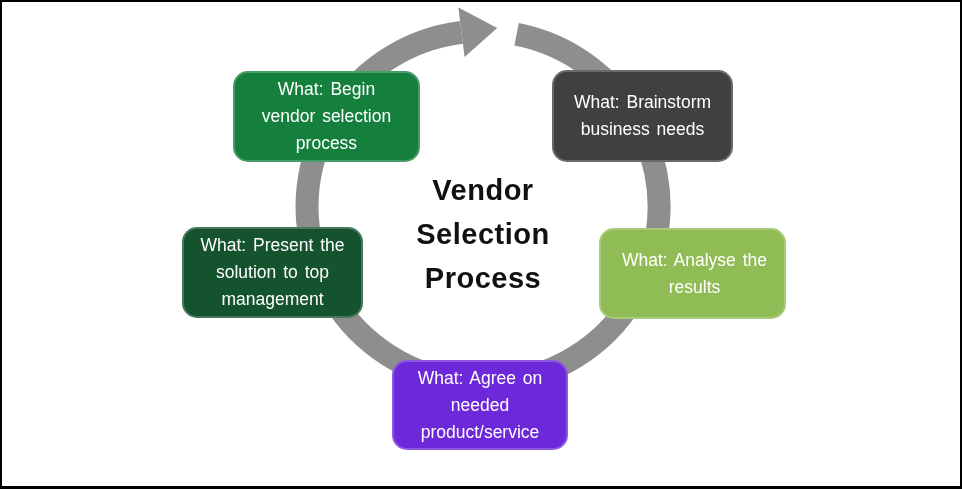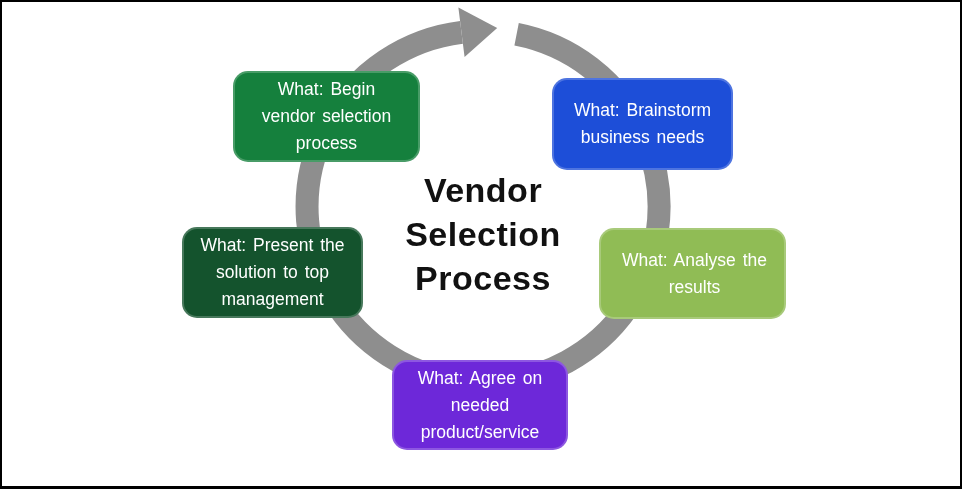--- a/index.html
+++ b/index.html
@@ -21,21 +21,21 @@
     left: 0; top: 0;
     width: 958px; height: 484px;
     z-index: 1;
   }
   .title {
     position: absolute;
     left: 361px; top: 166px;
     width: 240px;
     z-index: 2;
     text-align: center;
-    font-size: 34px;
+    font-size: 29px;
     font-weight: bold;
     color: #111111;
     line-height: 44px;
     letter-spacing: 0.5px;
   }
   .step {
     position: absolute;
     z-index: 3;
     display: flex;
     align-items: center;
@@ -64,21 +64,21 @@
     <path d="M 514.6 32.2 A 176 176 0 1 1 459.5 30.3" fill="none" stroke="#8E8E8E" stroke-width="23" style="stroke: rgb(142, 142, 142);"></path>
     <polygon points="495.2,25.9 456.4,5.5 462.6,55.1" fill="#8E8E8E" style="fill: rgb(142, 142, 142);"></polygon>
   </svg>
 
   <div class="title">Vendor<br>Selection<br>Process</div>
 
   <div class="step box-begin" style="background-color: #15803d;">
     <span>What: Begin<br>vendor selection<br>process</span>
   </div>
 
-  <div class="step box-brainstorm" style="background-color: #1d4ed8; margin-top: 8px;">
+  <div class="step box-brainstorm" style="background-color: #404040;">
     <span>What: Brainstorm<br>business needs</span>
   </div>
 
   <div class="step box-analyse" style="background-color: rgb(144, 188, 85);">
     <span>What: Analyse the<br>results</span>
   </div>
 
   <div class="step box-agree" style="background-color: #6d28d9;">
     <span>What: Agree on<br>needed<br>product/service</span>
   </div>

